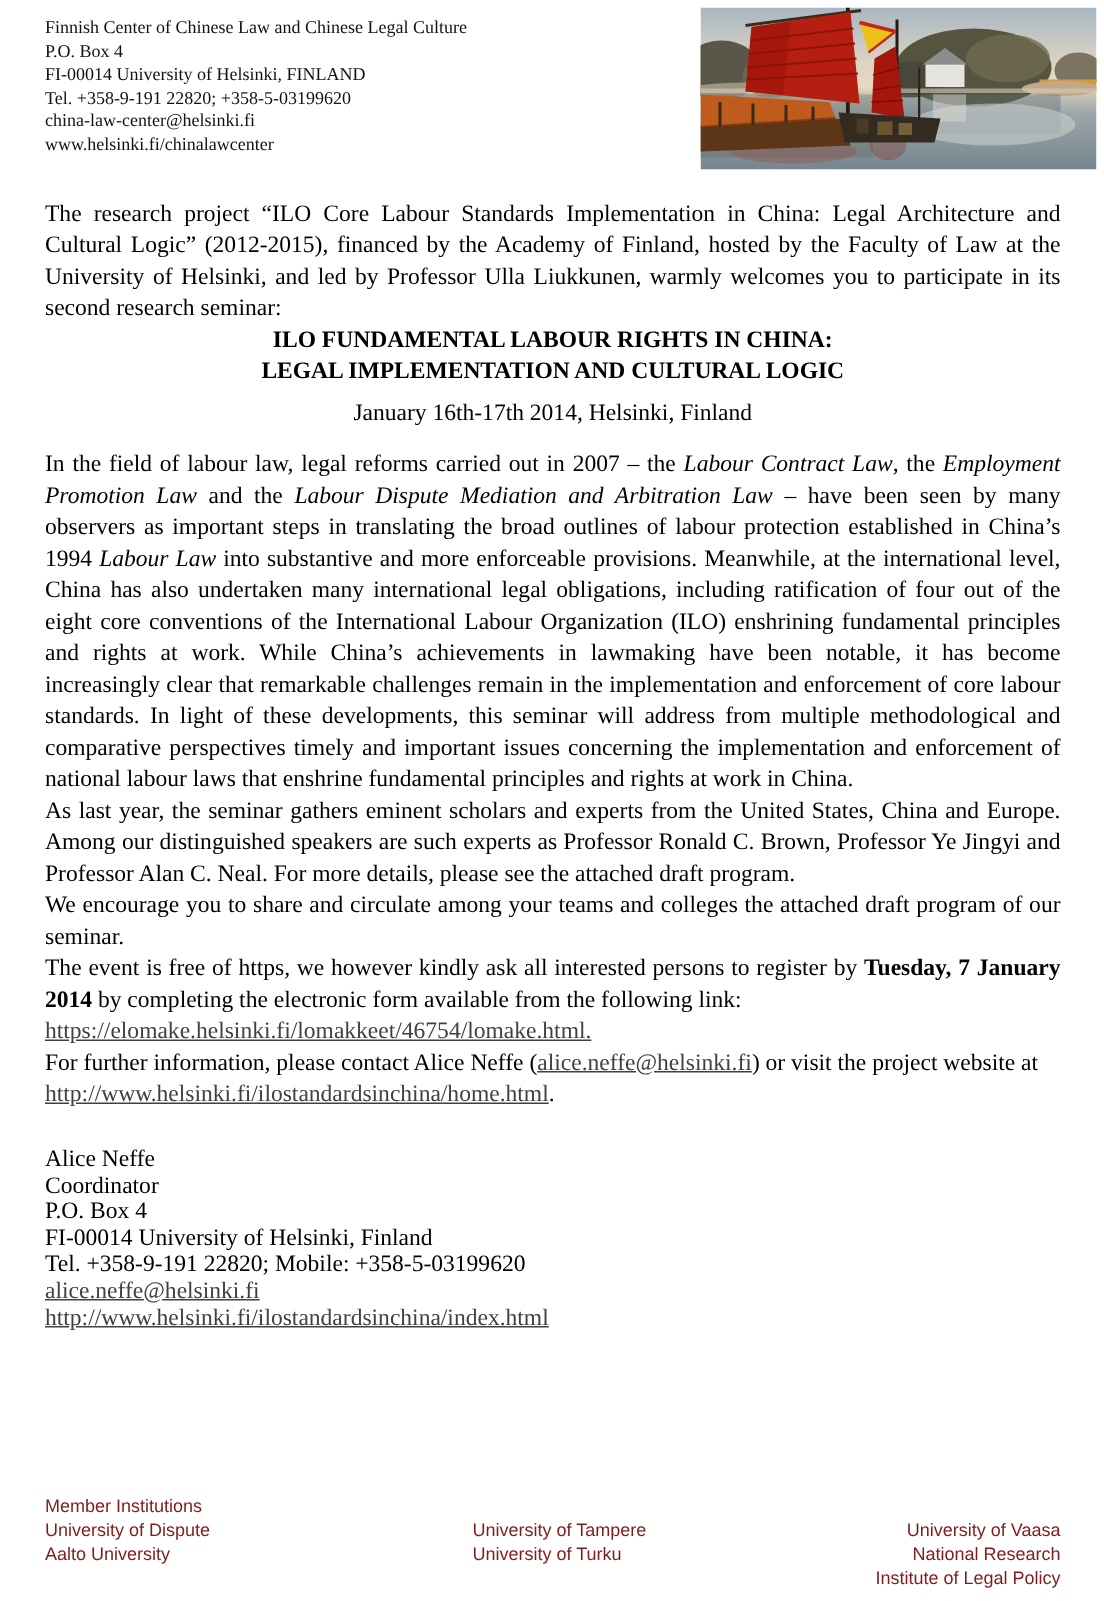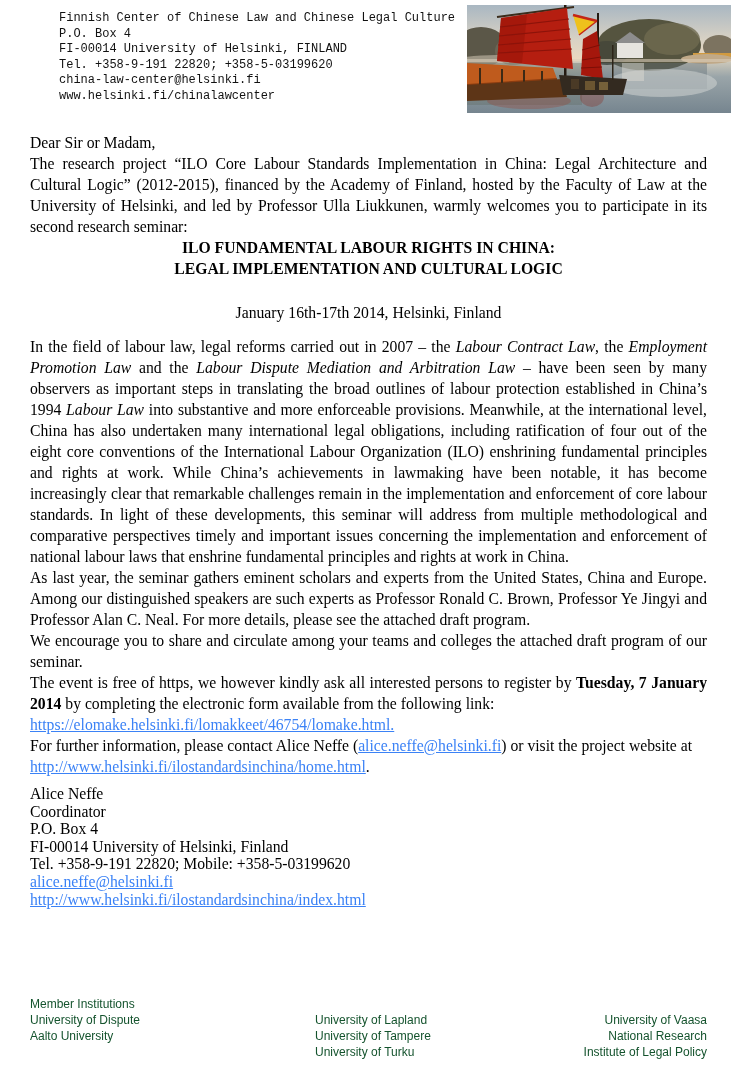--- a/index.html
+++ b/index.html
@@ -4,49 +4,49 @@
 <style>
   * { box-sizing: border-box; }
   html, body { margin: 0; padding: 0; background: #ffffff; }
   .page {
     position: relative; width: 736px; height: 1067px;
     background: #ffffff; color: #000; overflow: hidden;
   }
   
   .letterhead {
     position: absolute; left: 30px; top: 11px;
-    font-family: Liberation Mono, monospace;
-    font-size: 12px; line-height: 15.5px; color: #111; margin-left: 29px;
+    font-family: Liberation Serif, serif;
+    font-size: 12px; line-height: 15.5px; color: #111;
   }
   
   .photo-wrap { position: absolute; left: 467px; top: 5px; width: 264px; height: 108px; }
   .photo-wrap svg { display: block; }
   
   .content {
     position: absolute; left: 30px; top: 132px; width: 677px;
     font-family: "Liberation Serif", serif;
     font-size: 15.7px; line-height: 21px; color: #000;
   }
   .content p { margin: 0; }
   .justify { text-align: justify; }
   .salutation { margin-bottom: 14px; }
   .intro { margin-bottom: 10px; }
   .sem-title { text-align: center; font-weight: bold; }
-  .sem-date { text-align: center; margin: 23px 0 13px 0; }
+  .sem-date { text-align: center; margin: 7px 0 13px 0; }
   .share { margin-top: 14px; }
   .register { margin-top: 8px; }
   .contact { margin-top: 8px; }
-  .lnk { color: #3b82f6; text-decoration: underline; cursor: pointer; }
-  .signature { margin-top: 8px; line-height: 17.6px; }
+  .lnk { color: #404040; text-decoration: underline; cursor: pointer; }
+  .signature { margin-top: 24px; line-height: 17.6px; }
   .signature .line { display: block; }
   
   .footer {
     position: absolute; left: 30px; top: 996px; width: 677px;
     font-family: "Liberation Sans", sans-serif;
-    font-size: 12px; line-height: 16px; color: #14532d;
+    font-size: 12px; line-height: 16px; color: #7f1d1d;
   }
   .footer-grid { display: grid; grid-template-columns: 285px 212px 1fr; }
   .footer-col3 { text-align: right; }
 </style>
 </head>
 <body>
 
 <div class="page">
 
   <div class="letterhead">
@@ -127,21 +127,20 @@
       <polygon points="0,80 95,74 100,92 0,96" fill="#5d3517"></polygon>
       <polygon points="92,70 160,74 156,90 96,90" fill="#332a20"></polygon>
       <rect x="104" y="74" width="8" height="10" fill="#4a3a26"></rect>
       <rect x="118" y="76" width="10" height="9" fill="#6b5531"></rect>
       <rect x="132" y="77" width="9" height="8" fill="#75603a"></rect>
       <rect x="145" y="40" width="1.5" height="35" fill="#2c2418"></rect>
     </svg>
   </div>
 
   <div class="content">
-    <p class="salutation">Dear Sir or Madam,</p>
 
     <p class="intro justify">The research project “ILO Core Labour Standards Implementation in China: Legal Architecture and Cultural Logic” (2012-2015), financed by the Academy of Finland, hosted by the Faculty of Law at the University of Helsinki, and led by Professor Ulla Liukkunen, warmly welcomes you to participate in its second research seminar:</p>
 
     <div class="sem-title">
       <div>ILO FUNDAMENTAL LABOUR RIGHTS IN CHINA:</div>
       <div>LEGAL IMPLEMENTATION AND CULTURAL LOGIC</div>
     </div>
 
     <div class="sem-date">January 16th-17th 2014, Helsinki, Finland</div>
 
@@ -169,21 +168,20 @@
   </div>
 
   <div class="footer">
     <div>Member Institutions</div>
     <div class="footer-grid">
       <div>
         <div>University of Dispute</div>
         <div>Aalto University</div>
       </div>
       <div>
-        <div>University of Lapland</div>
         <div>University of Tampere</div>
         <div>University of Turku</div>
       </div>
       <div class="footer-col3">
         <div>University of Vaasa</div>
         <div>National Research</div>
         <div>Institute of Legal Policy</div>
       </div>
     </div>
   </div>

